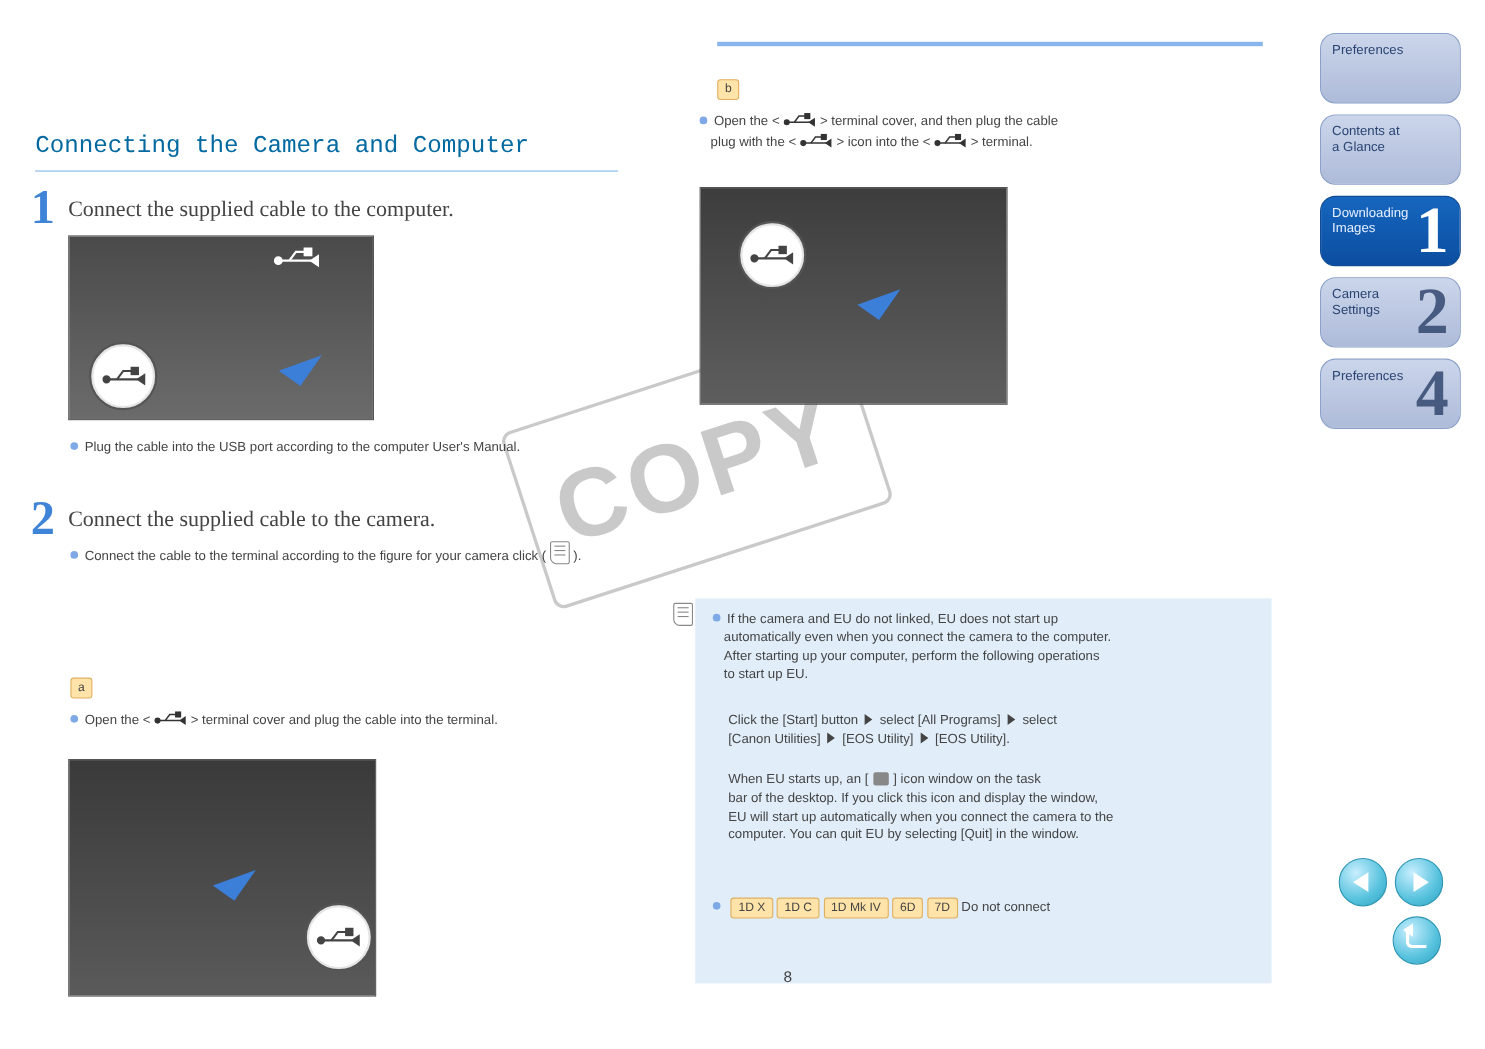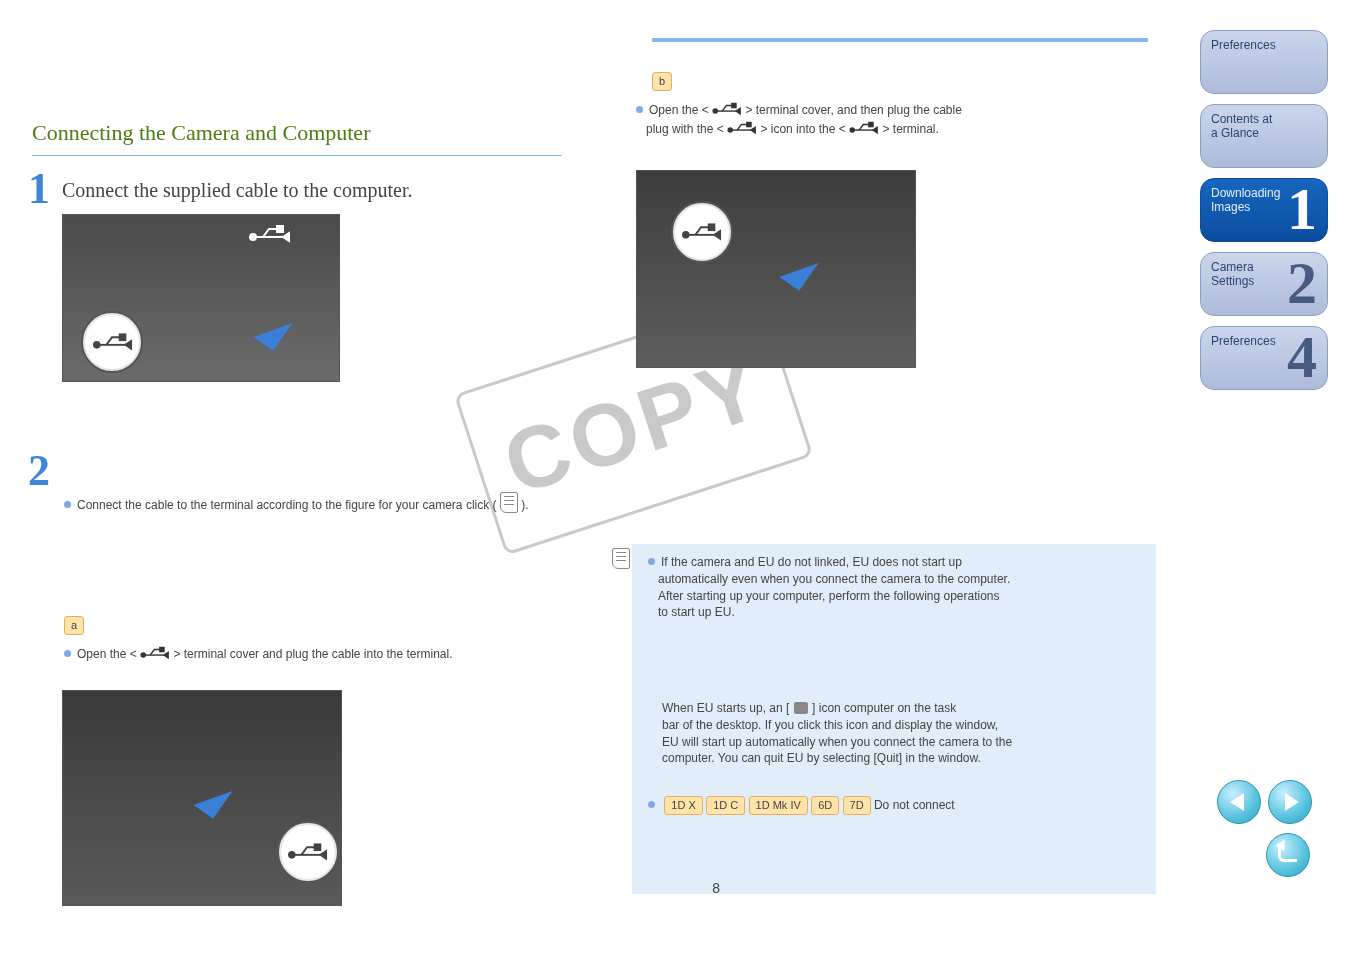--- a/index.html
+++ b/index.html
@@ -1,17 +1,17 @@
 <!DOCTYPE html>
 <html><head>
 <meta charset="utf-8">
 <style>
   html,body{margin:0;padding:0;background:#fff;font-family:"Helvetica Neue",Arial,sans-serif;color:#333;font-size:12px;line-height:1.4}
   .page{position:relative;width:1350px;height:954px}
-  .heading{color:#4d7c0f;font-family:Liberation Serif, serif;font-size:22px}
+  .heading{color:#0369a1;font-family:Liberation Mono, monospace;font-size:22px}
   .rule{height:0;border-top:1px solid #83b6ec}
   .stepnum{color:#3f84d6;font-family:Georgia,"Times New Roman",serif;font-size:44px;font-weight:bold;position:absolute}
   .steptitle{color:#444;font-family:Georgia,"Times New Roman",serif;font-size:20px;position:absolute}
   .body{color:#444;position:absolute}
   .bullet-dot{display:inline-block;width:7px;height:7px;border-radius:50%;background:#7fa9e6;margin-right:6px;vertical-align:1px}
   .note-dot{display:inline-block;width:7px;height:7px;border-radius:50%;background:#7fa9e6;margin-right:6px;vertical-align:1px}
   .badge{display:inline-block;border:1px solid #e0b060;background:#ffe3a8;border-radius:3px;padding:1px 6px;font-size:11px;color:#444}
   .note-icon{width:16px;height:19px;border:1px solid #888;border-radius:2px 2px 2px 6px;position:relative;background:#fff}
   .note-icon .lines{position:absolute;left:3px;right:3px;top:3px;border-top:1px solid #888}
   .note-icon .lines:nth-child(2){top:7px}
@@ -76,22 +76,26 @@
             <circle cx="4" cy="16" r="3" fill="#444"></circle>
             <path d="M14 16 L20 8 H28"></path>
             <rect x="28" y="5" width="6" height="6" fill="#444"></rect>
             <path d="M34 16 l6 -4 v8 z" fill="#444"></path>
           </g>
         </svg>
     </div>
     <div class="arrow-blue" style="left:198px;top:98px"></div>
   </div>
 
+  <div class="body" style="left:64px;top:398px;width:490px">
+    <span class="bullet-dot"></span><span>Plug the cable into the USB port according to the computer User's Manual.</span>
+  </div>
 
   <div class="stepnum" style="left:28px;top:440px">2</div>
+  <div class="steptitle" style="left:62px;top:458px;width:490px">Connect the supplied cable to the camera.</div>
 
   <div class="body" style="left:64px;top:492px;width:500px">
     <span class="bullet-dot"></span><span>Connect the cable to the terminal according to the figure for your camera click (</span>
     <span style="display:inline-block;vertical-align:-4px"><span class="note-icon" style="display:inline-block"><span class="lines"></span><span class="lines"></span><span class="lines"></span></span></span>
     <span>).</span>
   </div>
 
   <div class="body" style="left:64px;top:616px;width:500px">
     <span class="badge">a</span>
   </div>
@@ -184,33 +188,41 @@
   </div>
   <div class="notebox" style="left:632px;top:544px;width:524px;height:350px"></div>
 
   <div class="body" style="left:648px;top:554px;width:500px">
     <span class="note-dot"></span><span>If the camera and EU do not linked, EU does not start up</span><br>
     &nbsp;&nbsp;&nbsp;<span>automatically even when you connect the camera to the computer.</span><br>
     &nbsp;&nbsp;&nbsp;<span>After starting up your computer, perform the following operations</span><br>
     &nbsp;&nbsp;&nbsp;<span>to start up EU.</span>
   </div>
 
+  <div class="body" style="left:662px;top:646px;width:490px">
+    <span>Click the [Start] button</span> <span class="tri-r-sm"></span>
+    <span>select [All Programs]</span> <span class="tri-r-sm"></span>
+    <span>select</span><br>
+    <span>[Canon Utilities]</span> <span class="tri-r-sm"></span>
+    <span>[EOS Utility]</span> <span class="tri-r-sm"></span>
+    <span>[EOS Utility].</span>
+  </div>
 
   <div class="body" style="left:662px;top:700px;width:490px">
     <span>When EU starts up, an [</span>
     <svg style="display:inline;vertical-align:-3px" width="16" height="14">
         <rect x="1" y="1" width="14" height="12" rx="2" fill="#888"></rect>
       </svg>
-    <span>] icon computer on the task</span><br>
+    <span>] icon window on the task</span><br>
     <span>bar of the desktop. If you click this icon and display the window,</span><br>
     <span>EU will start up automatically when you connect the camera to the</span><br>
     <span>computer. You can quit EU by selecting [Quit] in the window.</span>
   </div>
 
-  <div class="body" style="left:648px;top:796px;width:500px">
+  <div class="body" style="left:648px;top:816px;width:500px">
     <span class="note-dot"></span>
     <span class="badge">1D X</span>
     <span class="badge">1D C</span>
     <span class="badge">1D Mk IV</span>
     <span class="badge">6D</span>
     <span class="badge">7D</span>
     <span> Do not connect</span>
   </div>
 
   <div class="sidenav">

